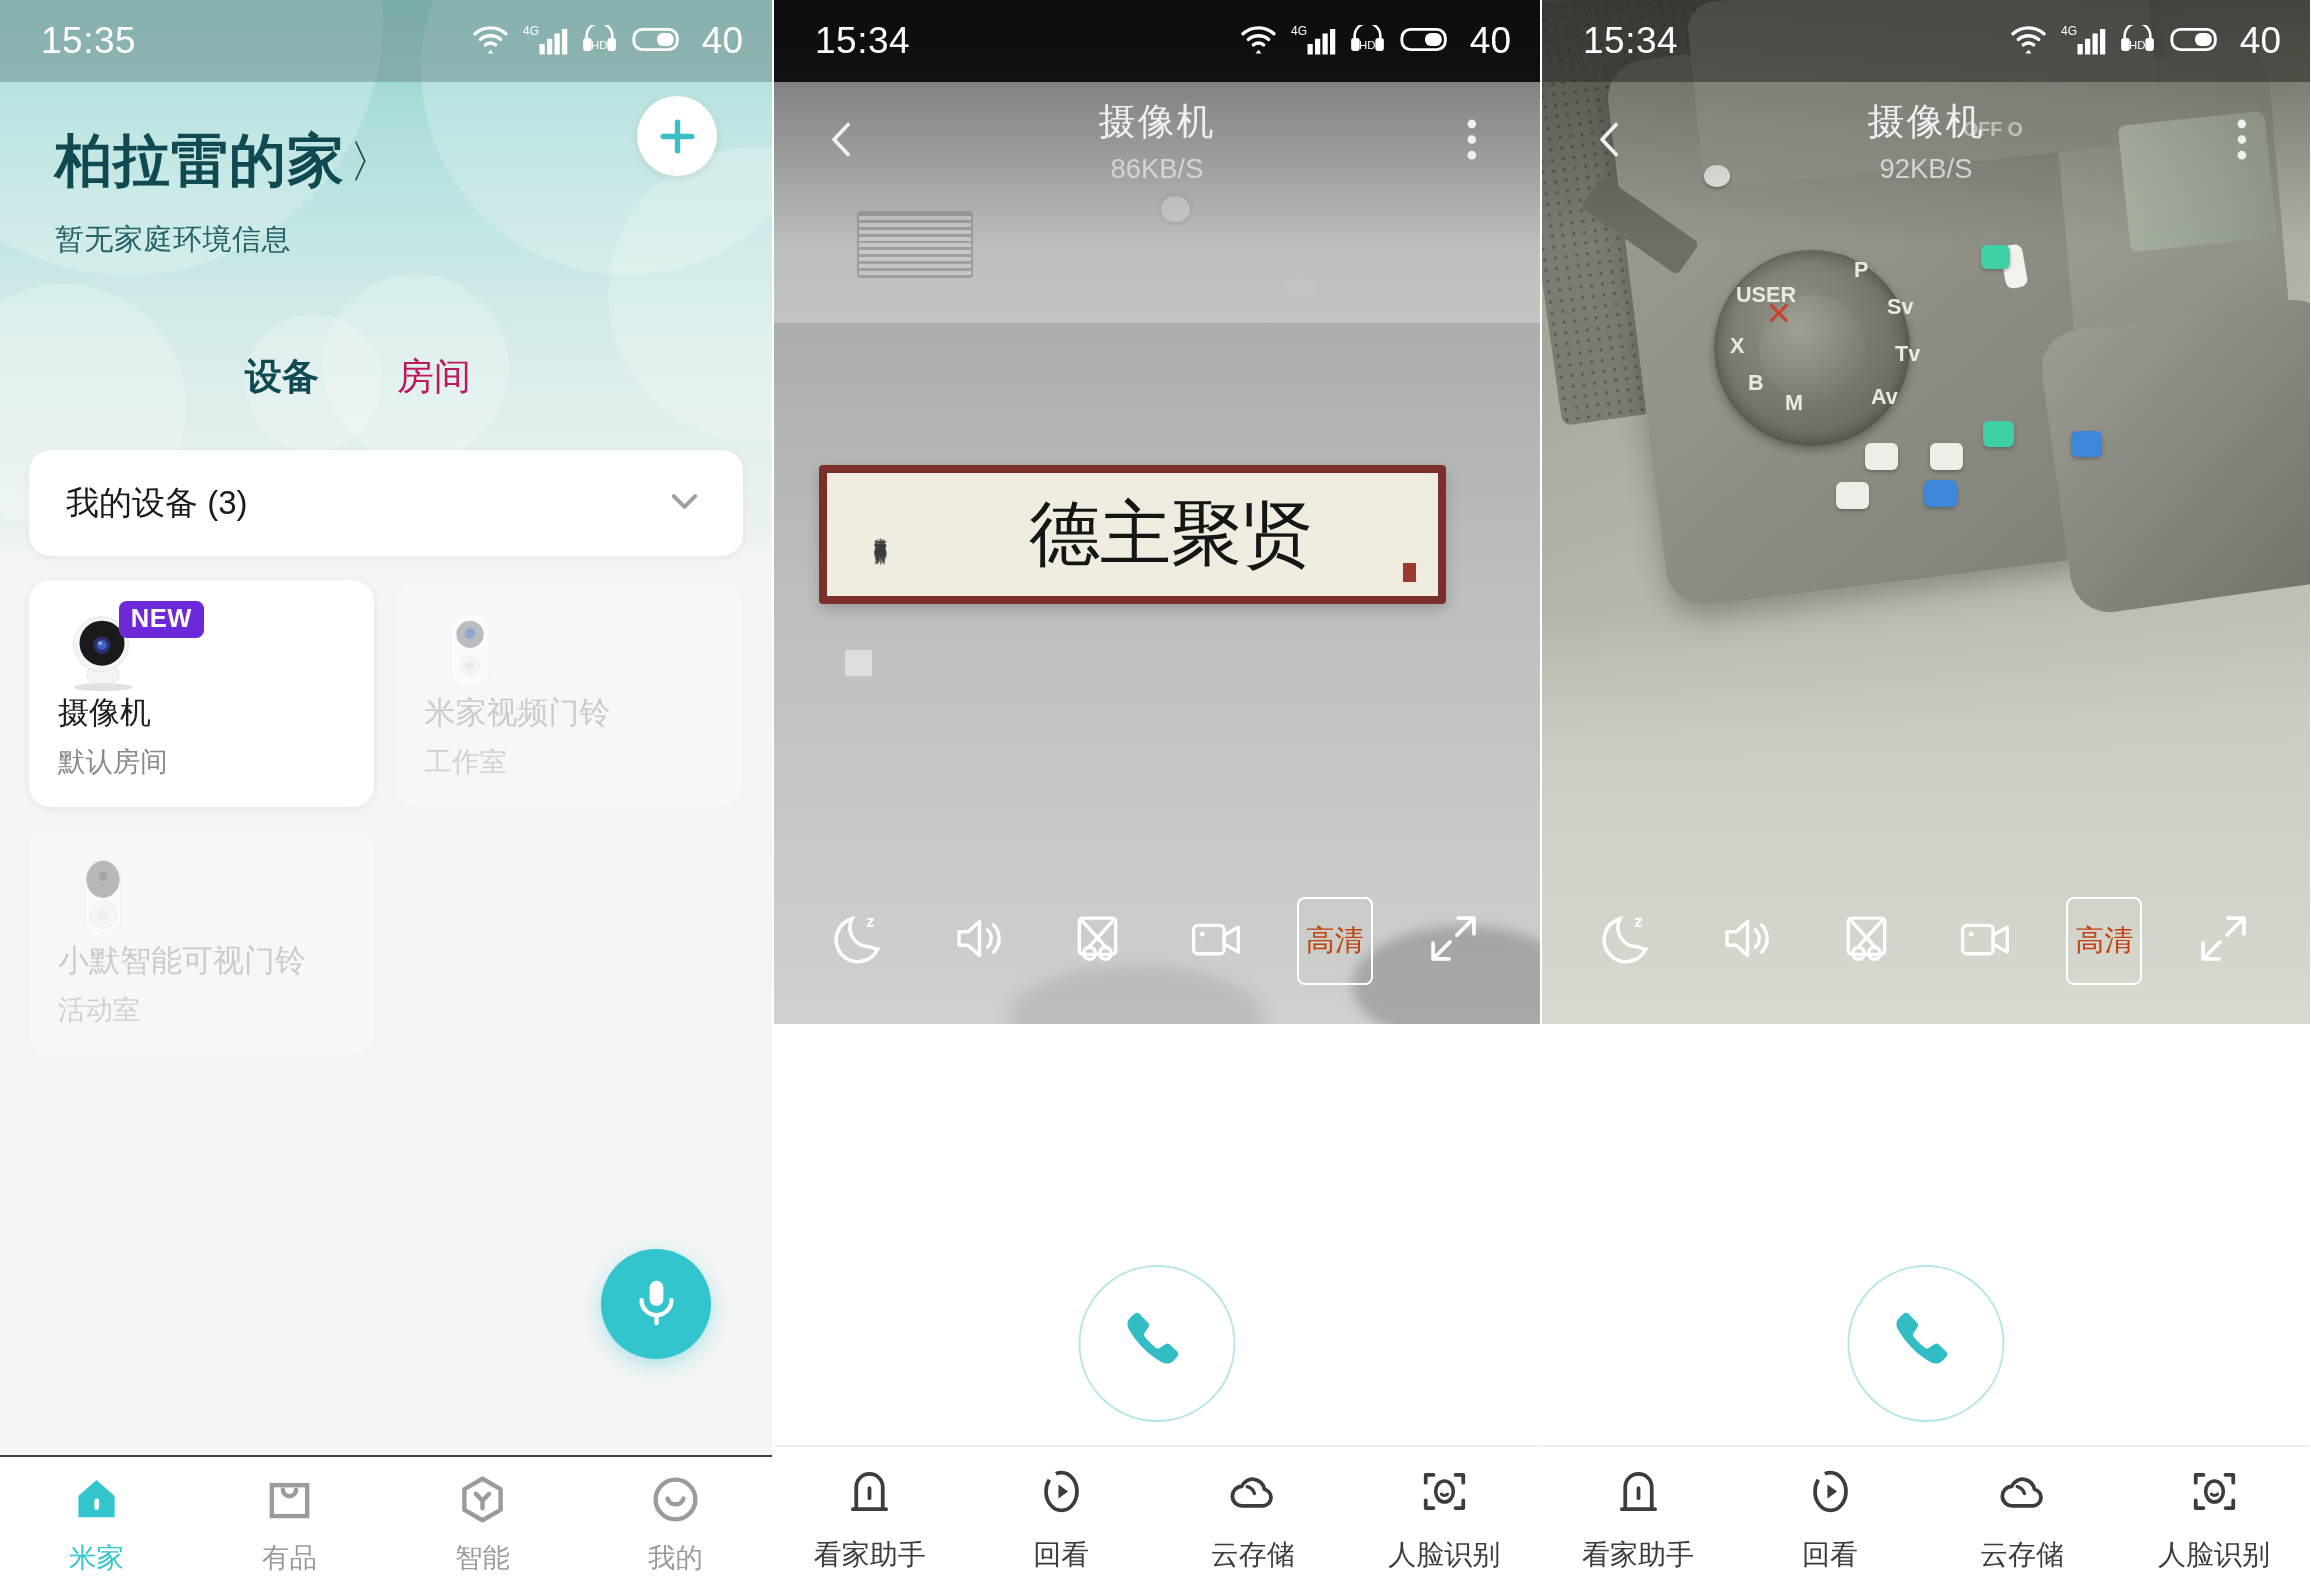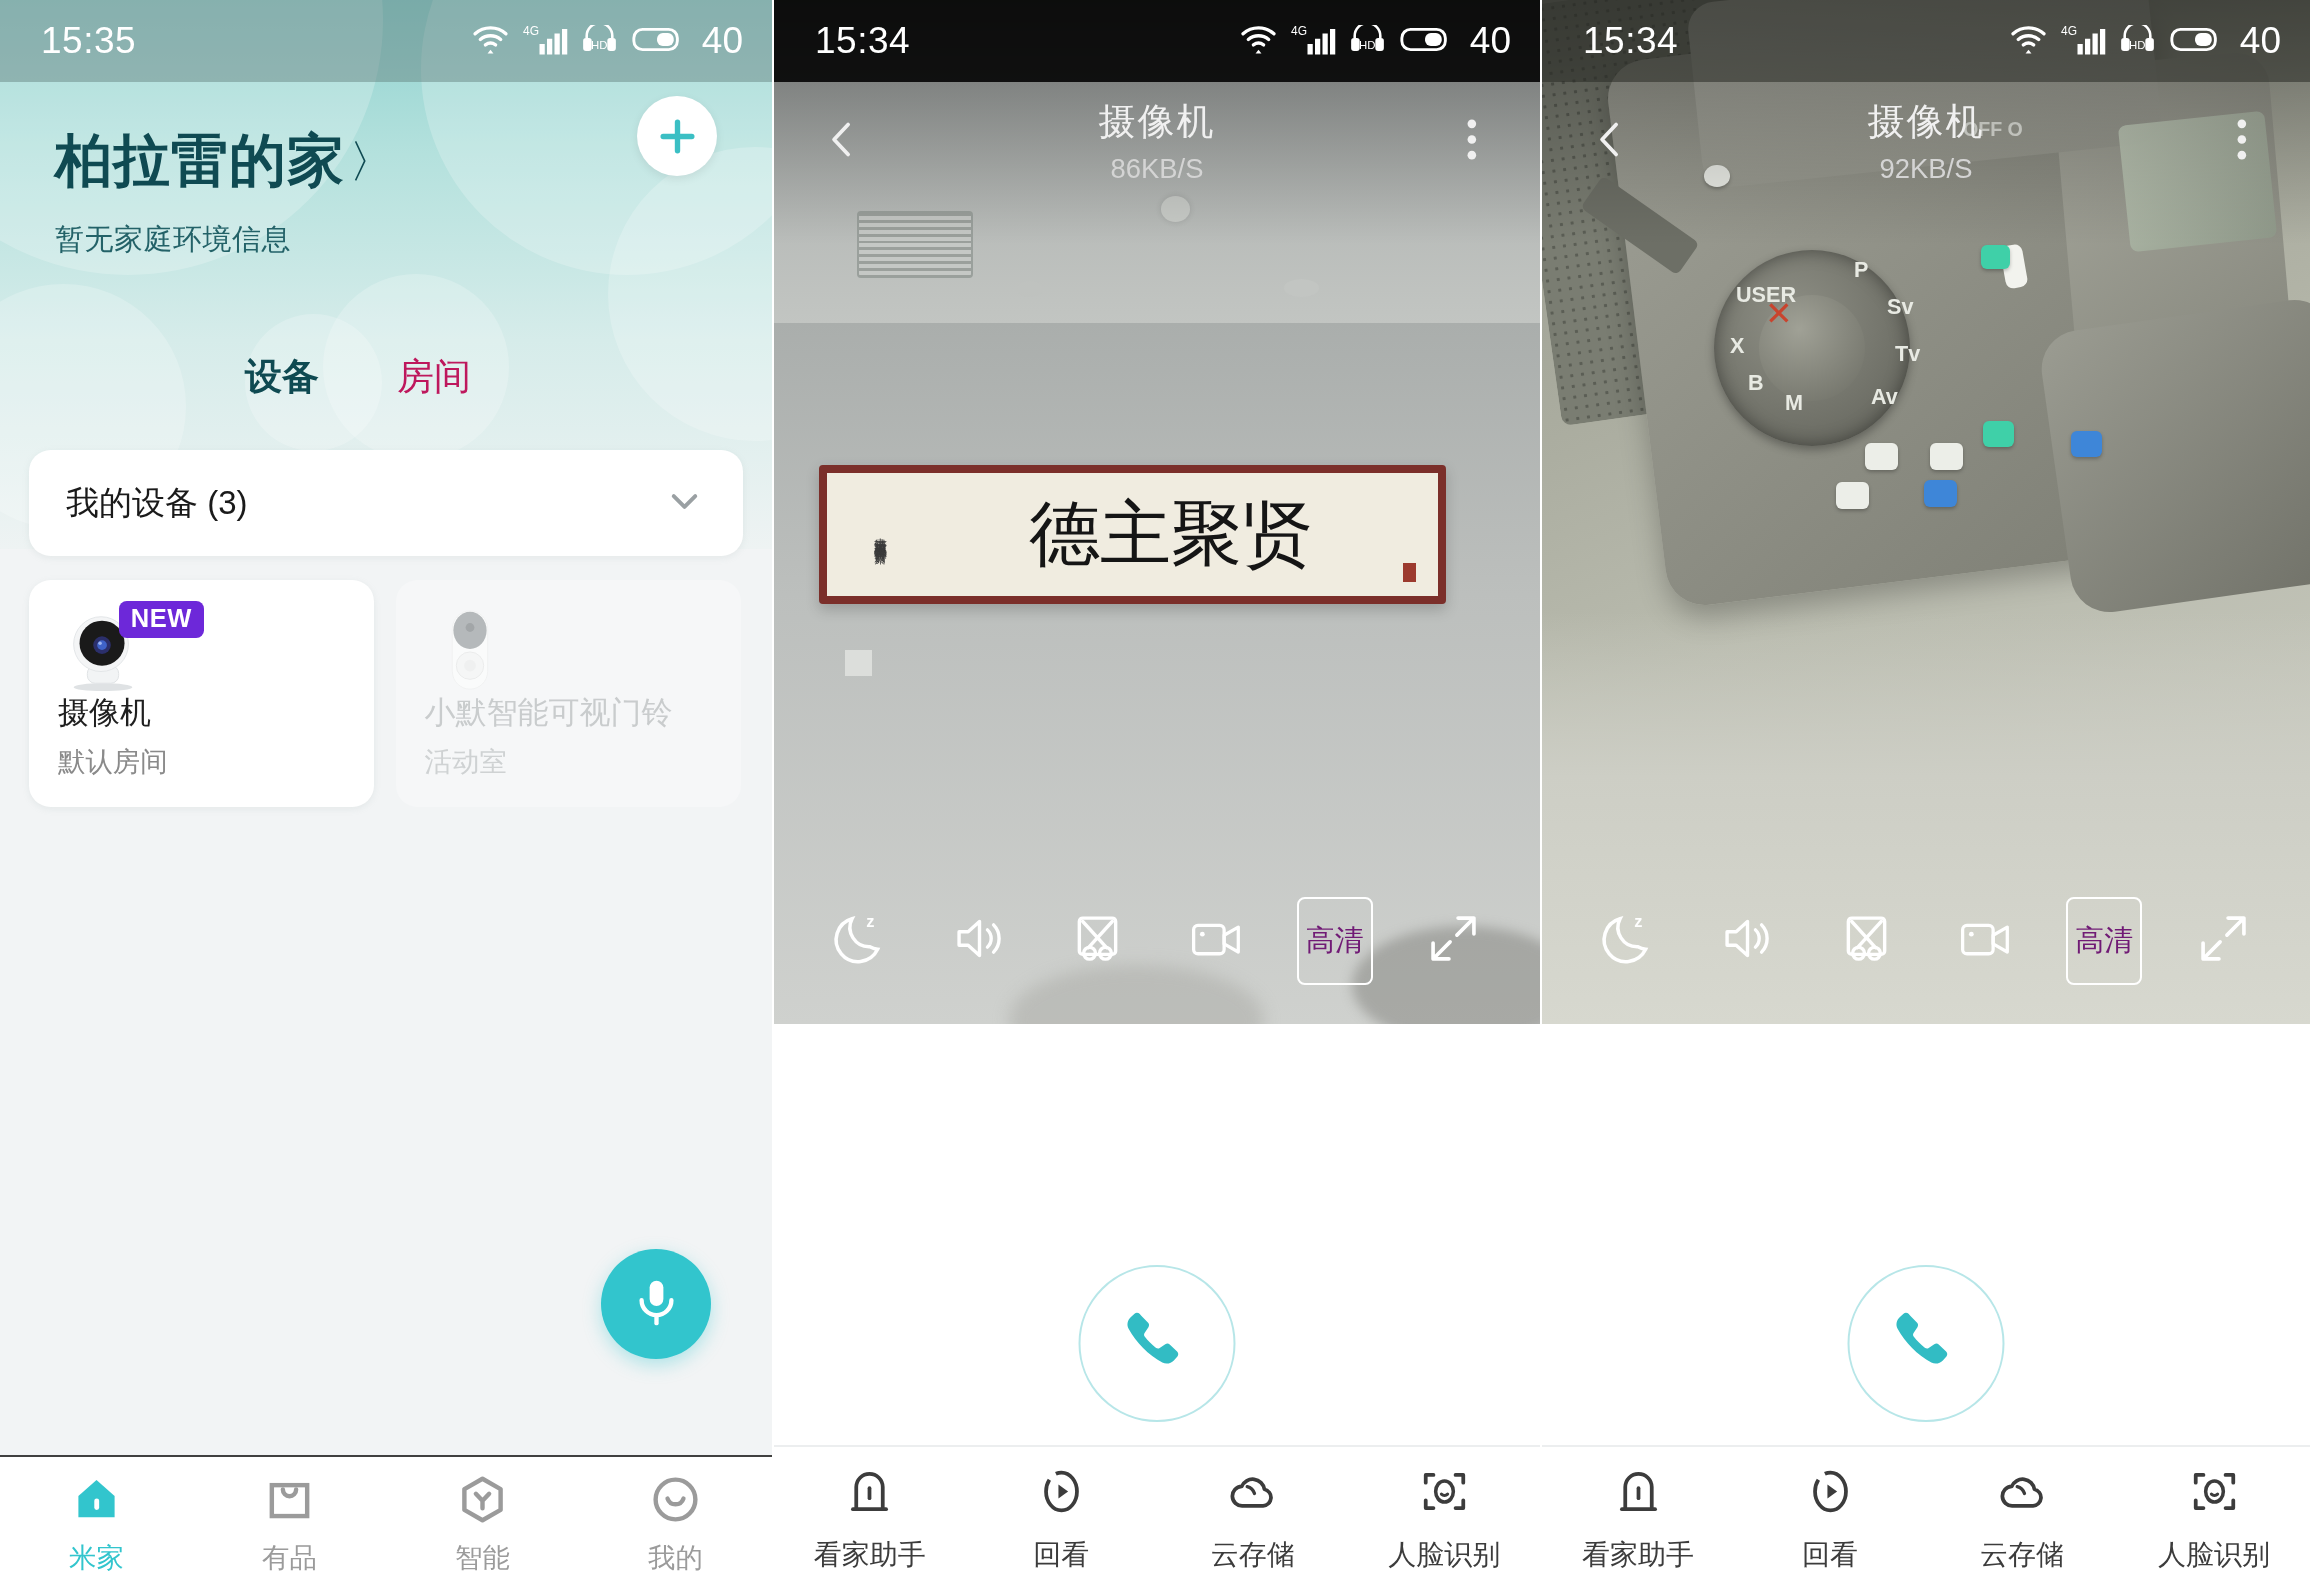--- a/index.html
+++ b/index.html
@@ -172,21 +172,21 @@
   .cam-title { font-size: 37px; color:#f0f0f0; font-weight:400; letter-spacing:2px; }
   .cam-rate { font-size: 27.4px; color:#d4d4d4; margin-top: 5.9px; }
   .cam-more { width: 59px; display:flex; align-items:center; justify-content:center; }
 
   .cam-toolbar {
     position:absolute; left:0; bottom: 0; width: 100%; height: 167px; z-index: 20;
     display:flex; align-items:center; justify-content: space-around; padding: 0 27.4px;
   }
   .cam-toolbar .tb { width: 82px; height: 82px; display:flex; align-items:center; justify-content:center; }
   .tb-hd { border: 2.9px solid #fff; border-radius: 7.8px; width: 76px; height: 88px; display:flex; align-items:center; justify-content:center;
-           color:#701a75; font-size: 29px; letter-spacing:0; }
+           color:#c2410c; font-size: 29px; letter-spacing:0; }
 
   .cam-lower { flex:1; position:relative; background:#fff; }
   .cam-call {
     position:absolute; left: 50%; top: 241px; transform: translateX(-50%);
     width: 157px; height: 157px; border-radius:50%; background:#fff; border: 2.9px solid #b7e6e8;
     display:flex; align-items:center; justify-content:center;
   }
   .cam-featnav {
     position:absolute; left:0; bottom:0; width:100%; height: 147px;
     display:flex; align-items:center; border-top: 2px solid #eceeef;
@@ -290,20 +290,33 @@
               <circle cx="45" cy="41" r="9" fill="#2b2f6b"></circle>
               <circle cx="45" cy="41" r="5" fill="#3f63c9"></circle>
               <circle cx="43" cy="39" r="1.8" fill="#9db4f0"></circle>
             </svg>
           </span>
           <span class="p1-badge">NEW</span>
           <span class="devname">摄像机</span>
           <span class="devroom">默认房间</span>
         </div>
 
+        <div class="p1-card offline">
+          <span class="dev-icon">
+            <svg width="90" height="90" viewBox="0 0 92 92">
+              <rect x="26" y="8" width="40" height="76" rx="16" fill="#fafbfb" stroke="#f0f1f2"></rect>
+              <circle cx="46" cy="30" r="14" fill="#b9bdc1"></circle>
+              <circle cx="46" cy="29" r="5.5" fill="#8fa7c9"></circle>
+              <circle cx="46" cy="62" r="10" fill="#f4f5f6" stroke="#eceded"></circle>
+              <circle cx="46" cy="62" r="4" fill="#e7e9ea"></circle>
+            </svg>
+          </span>
+          <span class="devname">米家视频门铃</span>
+          <span class="devroom">工作室</span>
+        </div>
 
         <div class="p1-card offline">
           <span class="dev-icon">
             <svg width="90" height="90" viewBox="0 0 92 92">
               <rect x="28" y="6" width="36" height="80" rx="18" fill="#fafbfb" stroke="#f1f2f2"></rect>
               <ellipse cx="46" cy="26" rx="17" ry="19" fill="#b5b9bb"></ellipse>
               <circle cx="46" cy="23" r="4.5" fill="#a2a6a8"></circle>
               <circle cx="46" cy="62" r="14" fill="#f5f6f6" stroke="#ebecec"></circle>
               <circle cx="46" cy="62" r="6" fill="#eff0f0"></circle>
             </svg>

